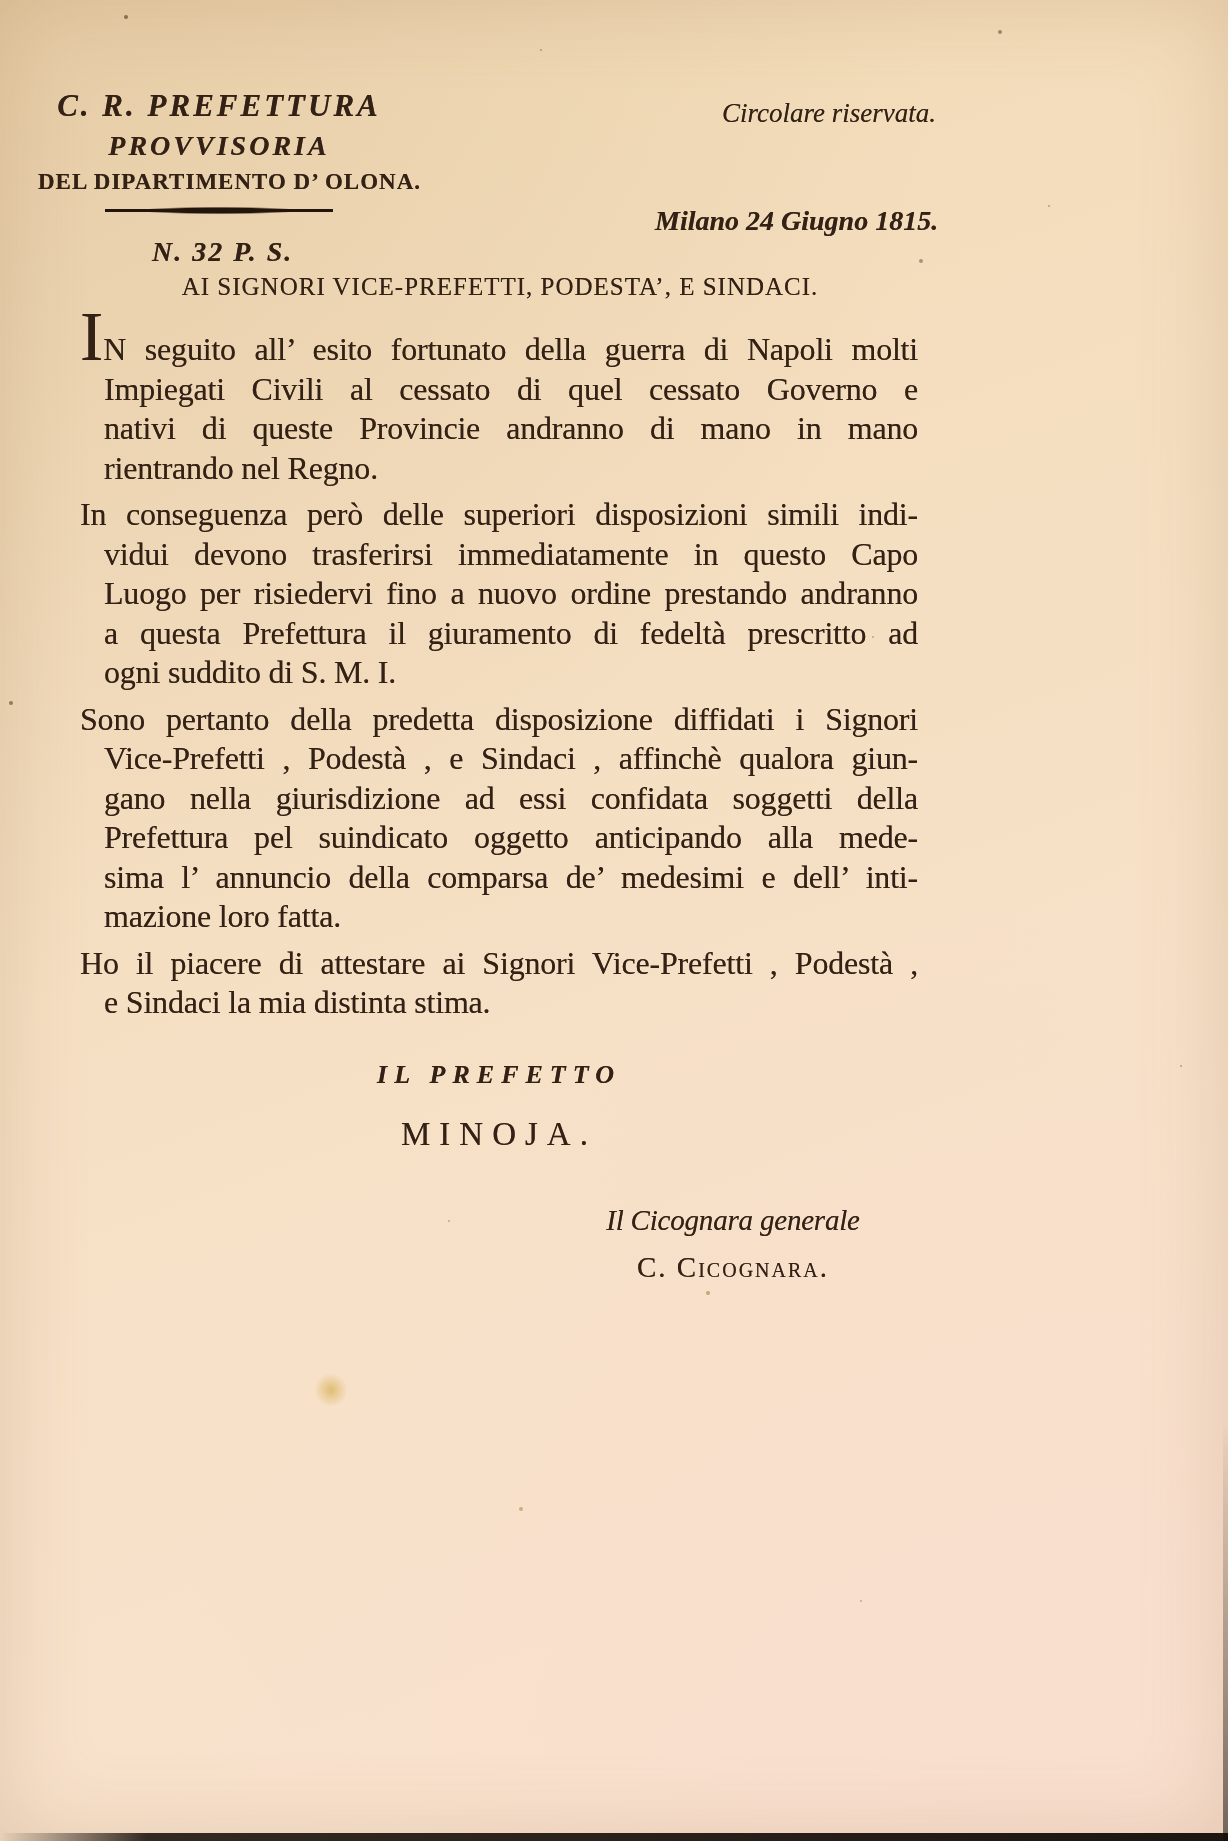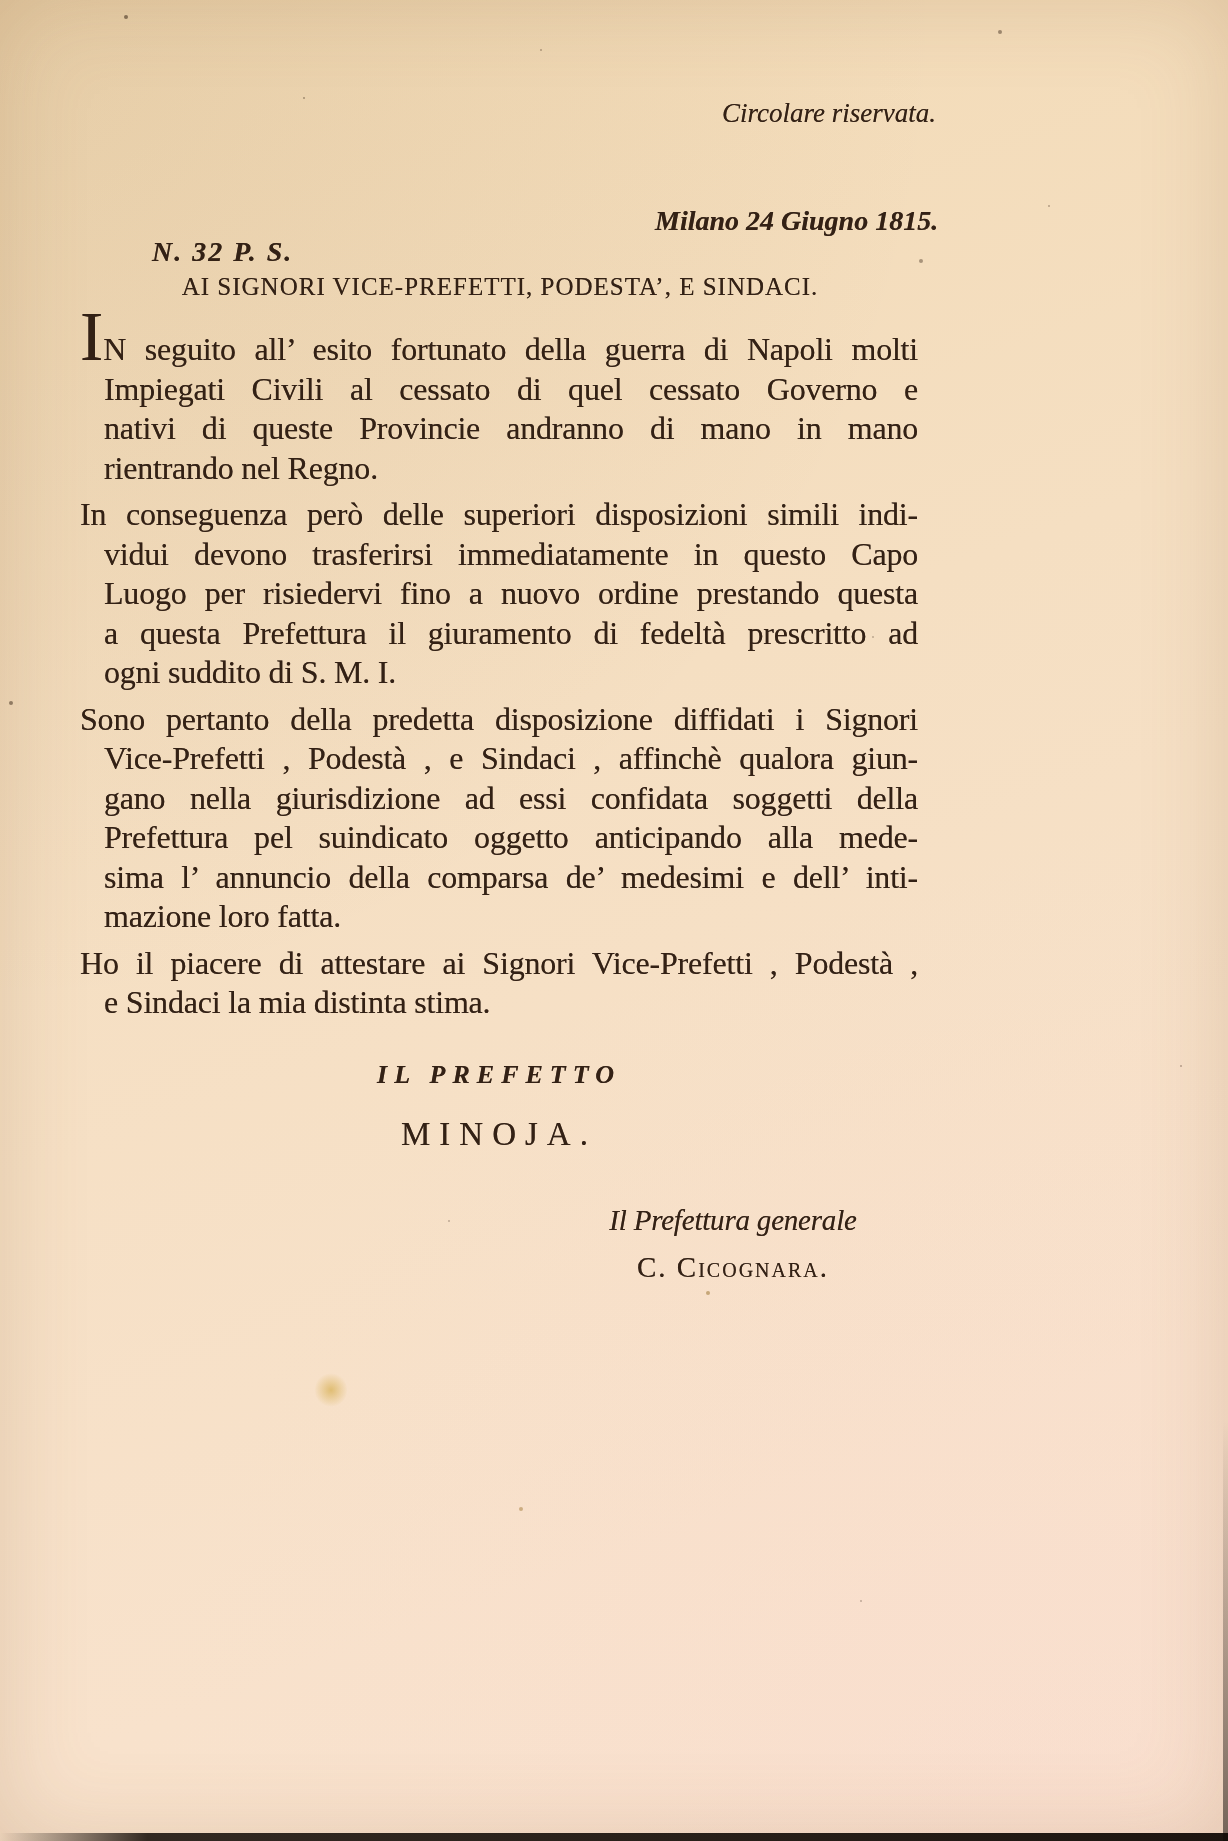--- a/index.html
+++ b/index.html
@@ -84,38 +84,44 @@
     background: linear-gradient(rgba(18,11,7,0), rgba(18,11,7,.55));
   }
 </style>
 </head>
 <body>
 
 <div class="page">
   <div class="speckles"></div>
   <div class="stain"></div>
 
+  <div class="header-left">
+    <div class="office1">C. R. PREFETTURA</div>
+    <div class="office2">PROVVISORIA</div>
+    <div class="office3">DEL DIPARTIMENTO D’ OLONA.</div>
+    <div class="rule"></div>
+  </div>
 
   <div class="circolare">Circolare riservata.</div>
   <div class="dateline">Milano 24 Giugno 1815.</div>
   <div class="protocol">N. 32 P. S.</div>
   <div class="addressees">AI SIGNORI VICE-PREFETTI, PODESTA’, E SINDACI.</div>
 
   <div class="docbody">
     <div id="paras">
         <div class="para">
           <div class="bodyline first"><span class="dropcap">I</span>N seguito all’ esito fortunato della guerra di Napoli molti</div>
           <div class="bodyline">Impiegati Civili al cessato di quel cessato Governo e</div>
           <div class="bodyline">nativi di queste Provincie andranno di mano in mano</div>
           <div class="bodyline last">rientrando nel Regno.</div>
         </div>
         <div class="para">
           <div class="bodyline first">In conseguenza però delle superiori disposizioni simili indi-</div>
           <div class="bodyline">vidui devono trasferirsi immediatamente in questo Capo</div>
-          <div class="bodyline">Luogo per risiedervi fino a nuovo ordine prestando questa</div>
+          <div class="bodyline">Luogo per risiedervi fino a nuovo ordine prestando andranno</div>
           <div class="bodyline">a questa Prefettura il giuramento di fedeltà prescritto ad</div>
           <div class="bodyline last">ogni suddito di S. M. I.</div>
         </div>
         <div class="para">
           <div class="bodyline first">Sono pertanto della predetta disposizione diffidati i Signori</div>
           <div class="bodyline">Vice-Prefetti , Podestà , e Sindaci , affinchè qualora giun-</div>
           <div class="bodyline">gano nella giurisdizione ad essi confidata soggetti della</div>
           <div class="bodyline">Prefettura pel suindicato oggetto anticipando alla mede-</div>
           <div class="bodyline">sima l’ annuncio della comparsa de’ medesimi e dell’ inti-</div>
           <div class="bodyline last">mazione loro fatta.</div>
@@ -125,20 +131,20 @@
           <div class="bodyline last">e Sindaci la mia distinta stima.</div>
         </div>
       </div>
 
     <div class="prefetto">
       <div class="pref-title">IL PREFETTO</div>
       <div class="pref-name">MINOJA.</div>
     </div>
 
     <div class="secretary">
-      <div class="sec-title">Il Prefettura generale</div>
+      <div class="sec-title">Il Cicognara generale</div>
       <div class="sec-name">C. Cicognara.</div>
     </div>
   </div>
 
   <div class="scan-bottom"></div>
   <div class="scan-right"></div>
 </div>
 
 </body></html>

